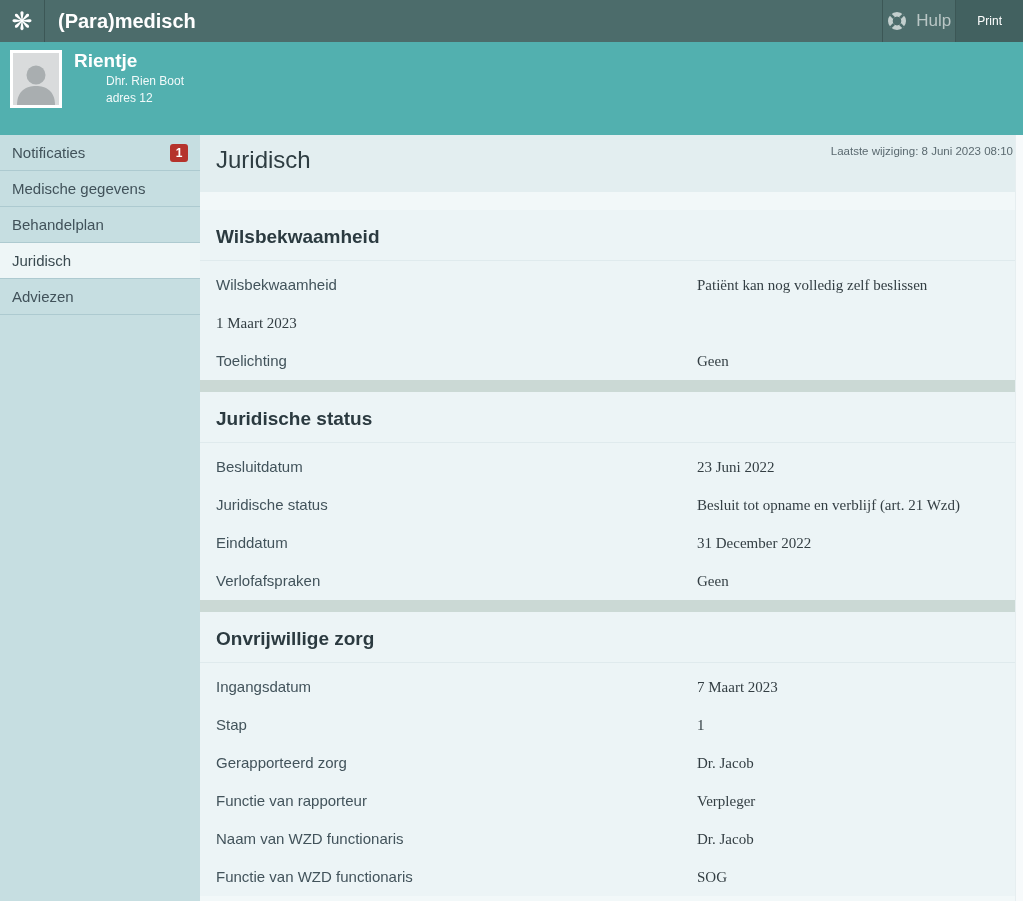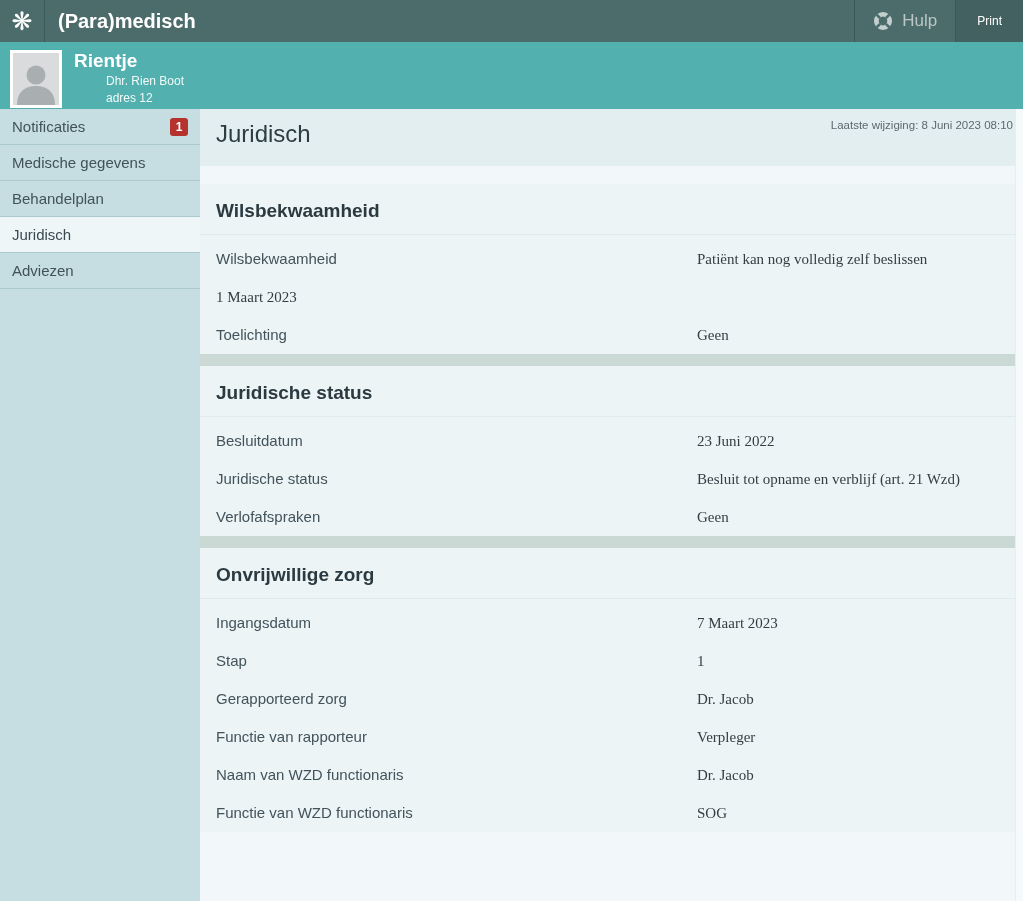--- a/index.html
+++ b/index.html
@@ -23,28 +23,28 @@
   html,body{width:1023px;height:901px;overflow:hidden;}
   body{font-family:"Liberation Sans","DejaVu Sans",sans-serif;background:var(--page-bg);}
 
   
   .topbar{height:42px;background:var(--topbar);display:flex;align-items:stretch;}
   .logo-box{width:45px;display:flex;align-items:center;justify-content:center;
             border-right:1px solid var(--topbar-dark);color:#fff;font-size:25px;line-height:1;}
   .app-title{display:flex;align-items:center;padding-left:13px;color:#fff;
              font-size:20px;font-weight:bold;}
   .topbar-spacer{flex:1;}
-  .help-box{display:flex;align-items:center;gap:9px;padding:0 18px;
+  .help-box{display:flex;align-items:center;gap:9px;padding:0 4px;
             border-left:1px solid var(--topbar-dark);color:#b9c6c5;font-size:17px;cursor:pointer;}
   .print-box{display:flex;align-items:center;padding:0 21px;background:var(--print-bg);
              border-left:1px solid var(--topbar-dark);color:#fff;font-size:12px;
              font-weight:normal;cursor:pointer;}
 
   
-  .patient-band{height:67px;background:var(--band);display:flex;align-items:flex-start;}
+  .patient-band{height:93px;background:var(--band);display:flex;align-items:flex-start;}
   .avatar{width:52px;height:58px;margin:8px 0 0 10px;background:#d9dbdc;
           border:3px solid #fff;display:flex;align-items:flex-end;justify-content:center;overflow:hidden;}
   .patient-info{margin:7px 0 0 12px;color:#fff;}
   .patient-name{font-size:19px;font-weight:bold;line-height:24px;}
   .patient-sub{font-size:12px;line-height:17px;color:#f2fafa;margin-left:32px;}
 
   
   .body-row{display:flex;height:892px;}
   .sidebar{width:200px;background:var(--sidebar-bg);flex:none;}
   .side-menu{list-style:none;}
@@ -180,20 +180,24 @@
     <div class="rows">
             <div class="row">
     <div class="row-label">Besluitdatum</div>
     <div class="row-value">23 Juni 2022</div>
   </div>
             <div class="row">
     <div class="row-label">Juridische status</div>
     <div class="row-value">Besluit tot opname en verblijf (art. 21 Wzd)</div>
   </div>
             <div class="row">
+    <div class="row-label">Einddatum</div>
+    <div class="row-value">31 December 2022</div>
+  </div>
+            <div class="row">
     <div class="row-label">Verlofafspraken</div>
     <div class="row-value">Geen</div>
   </div>
           </div>
   </section>
         <div class="divider"></div>
         <section class="card">
     <div class="card-title-wrap">
       <h2 class="card-title">Onvrijwillige zorg</h2>
     </div>

